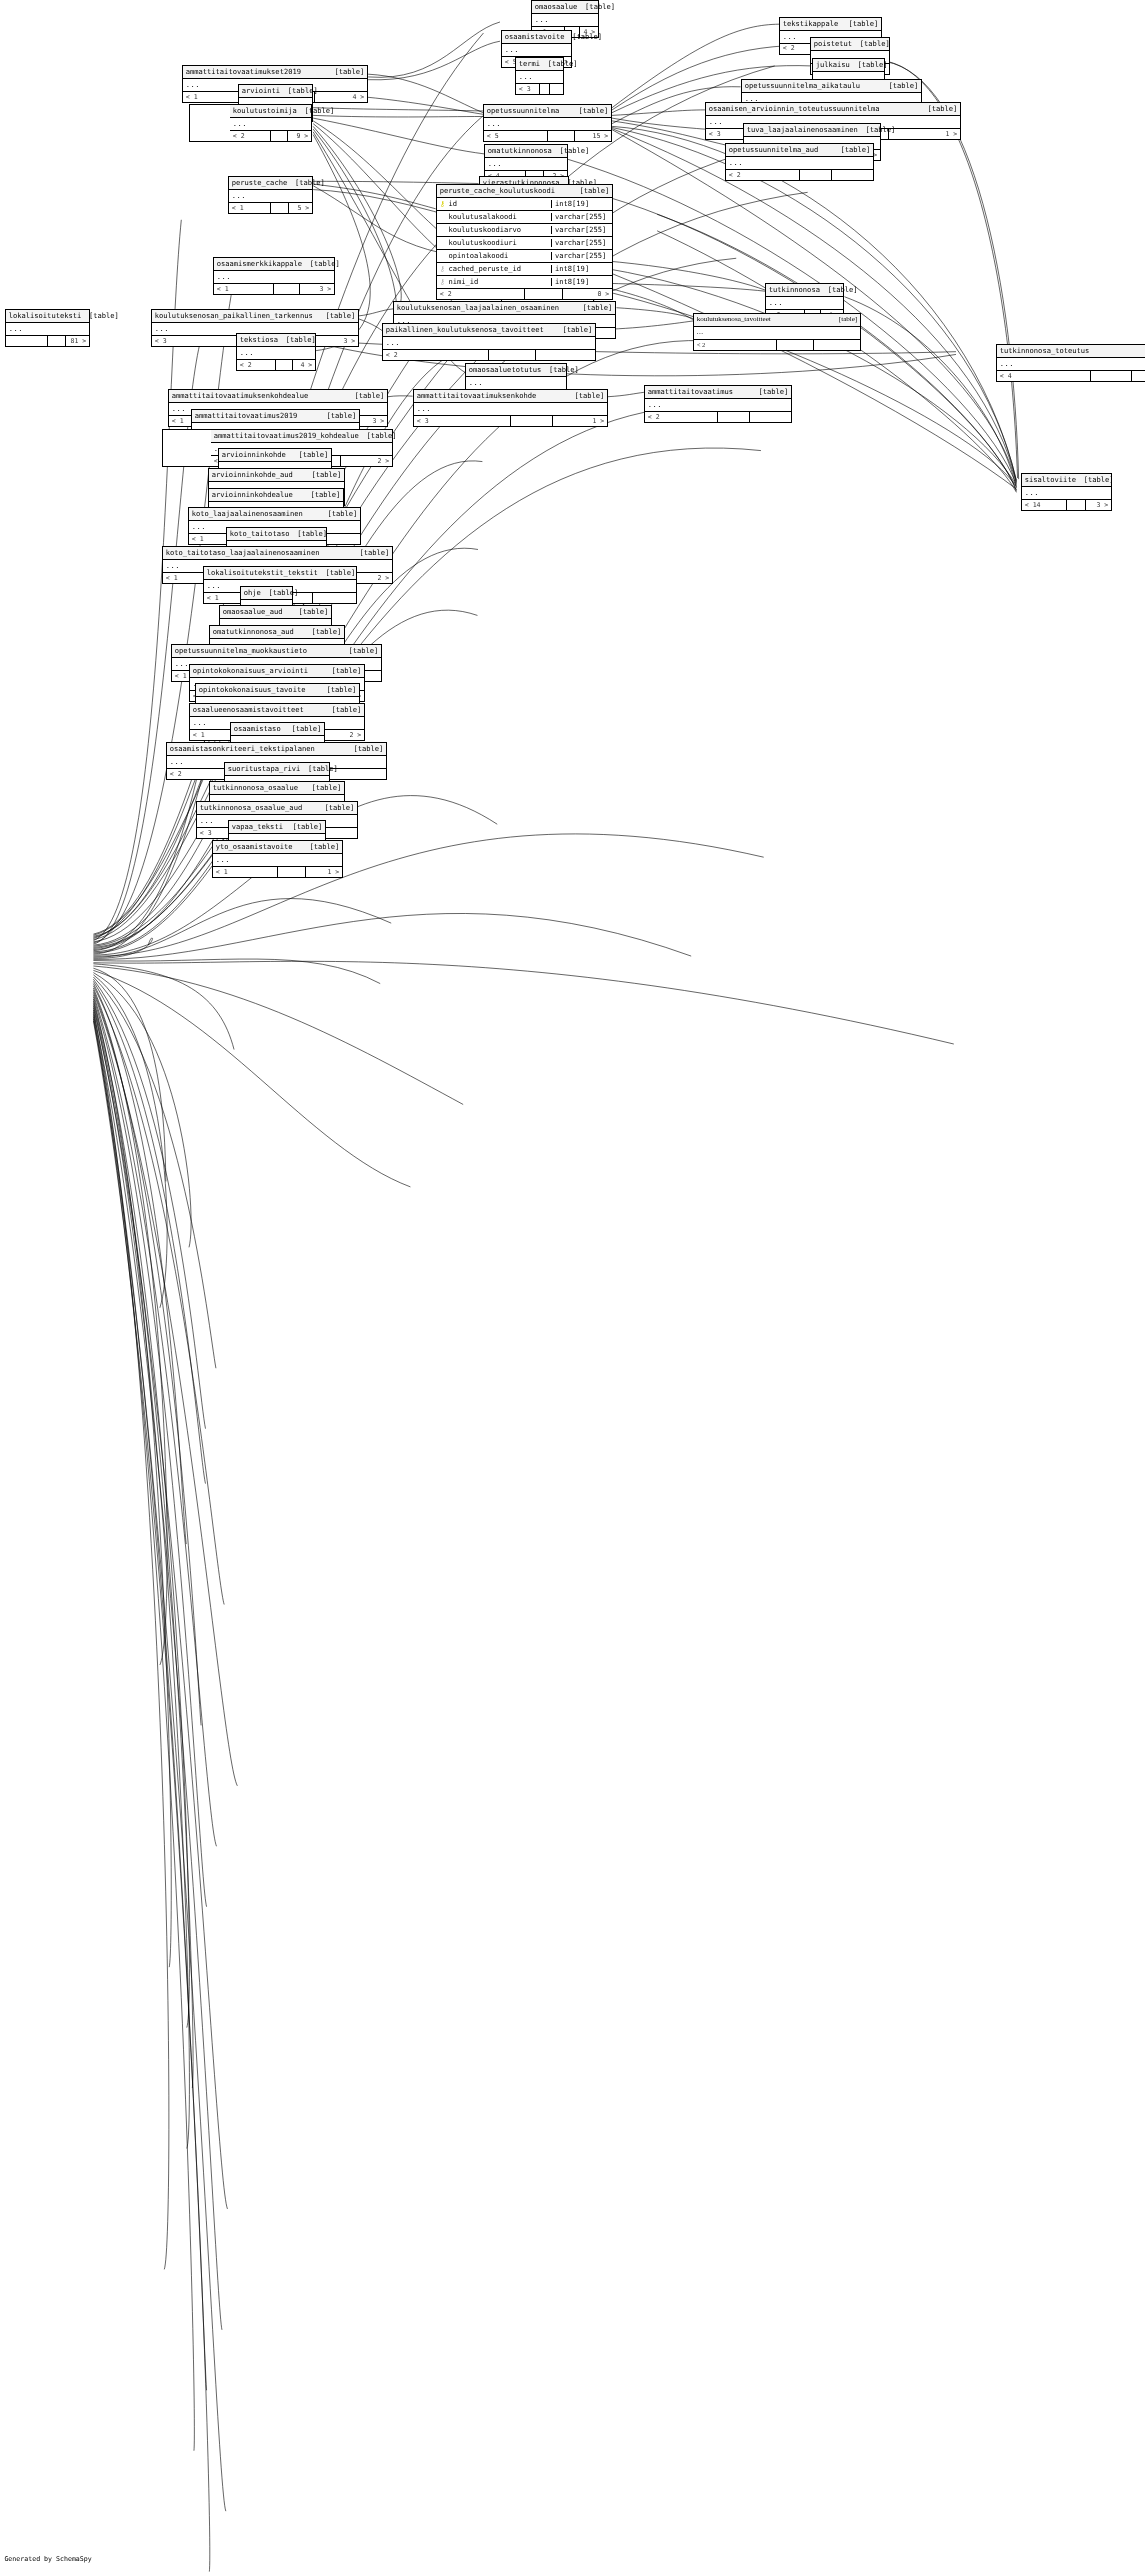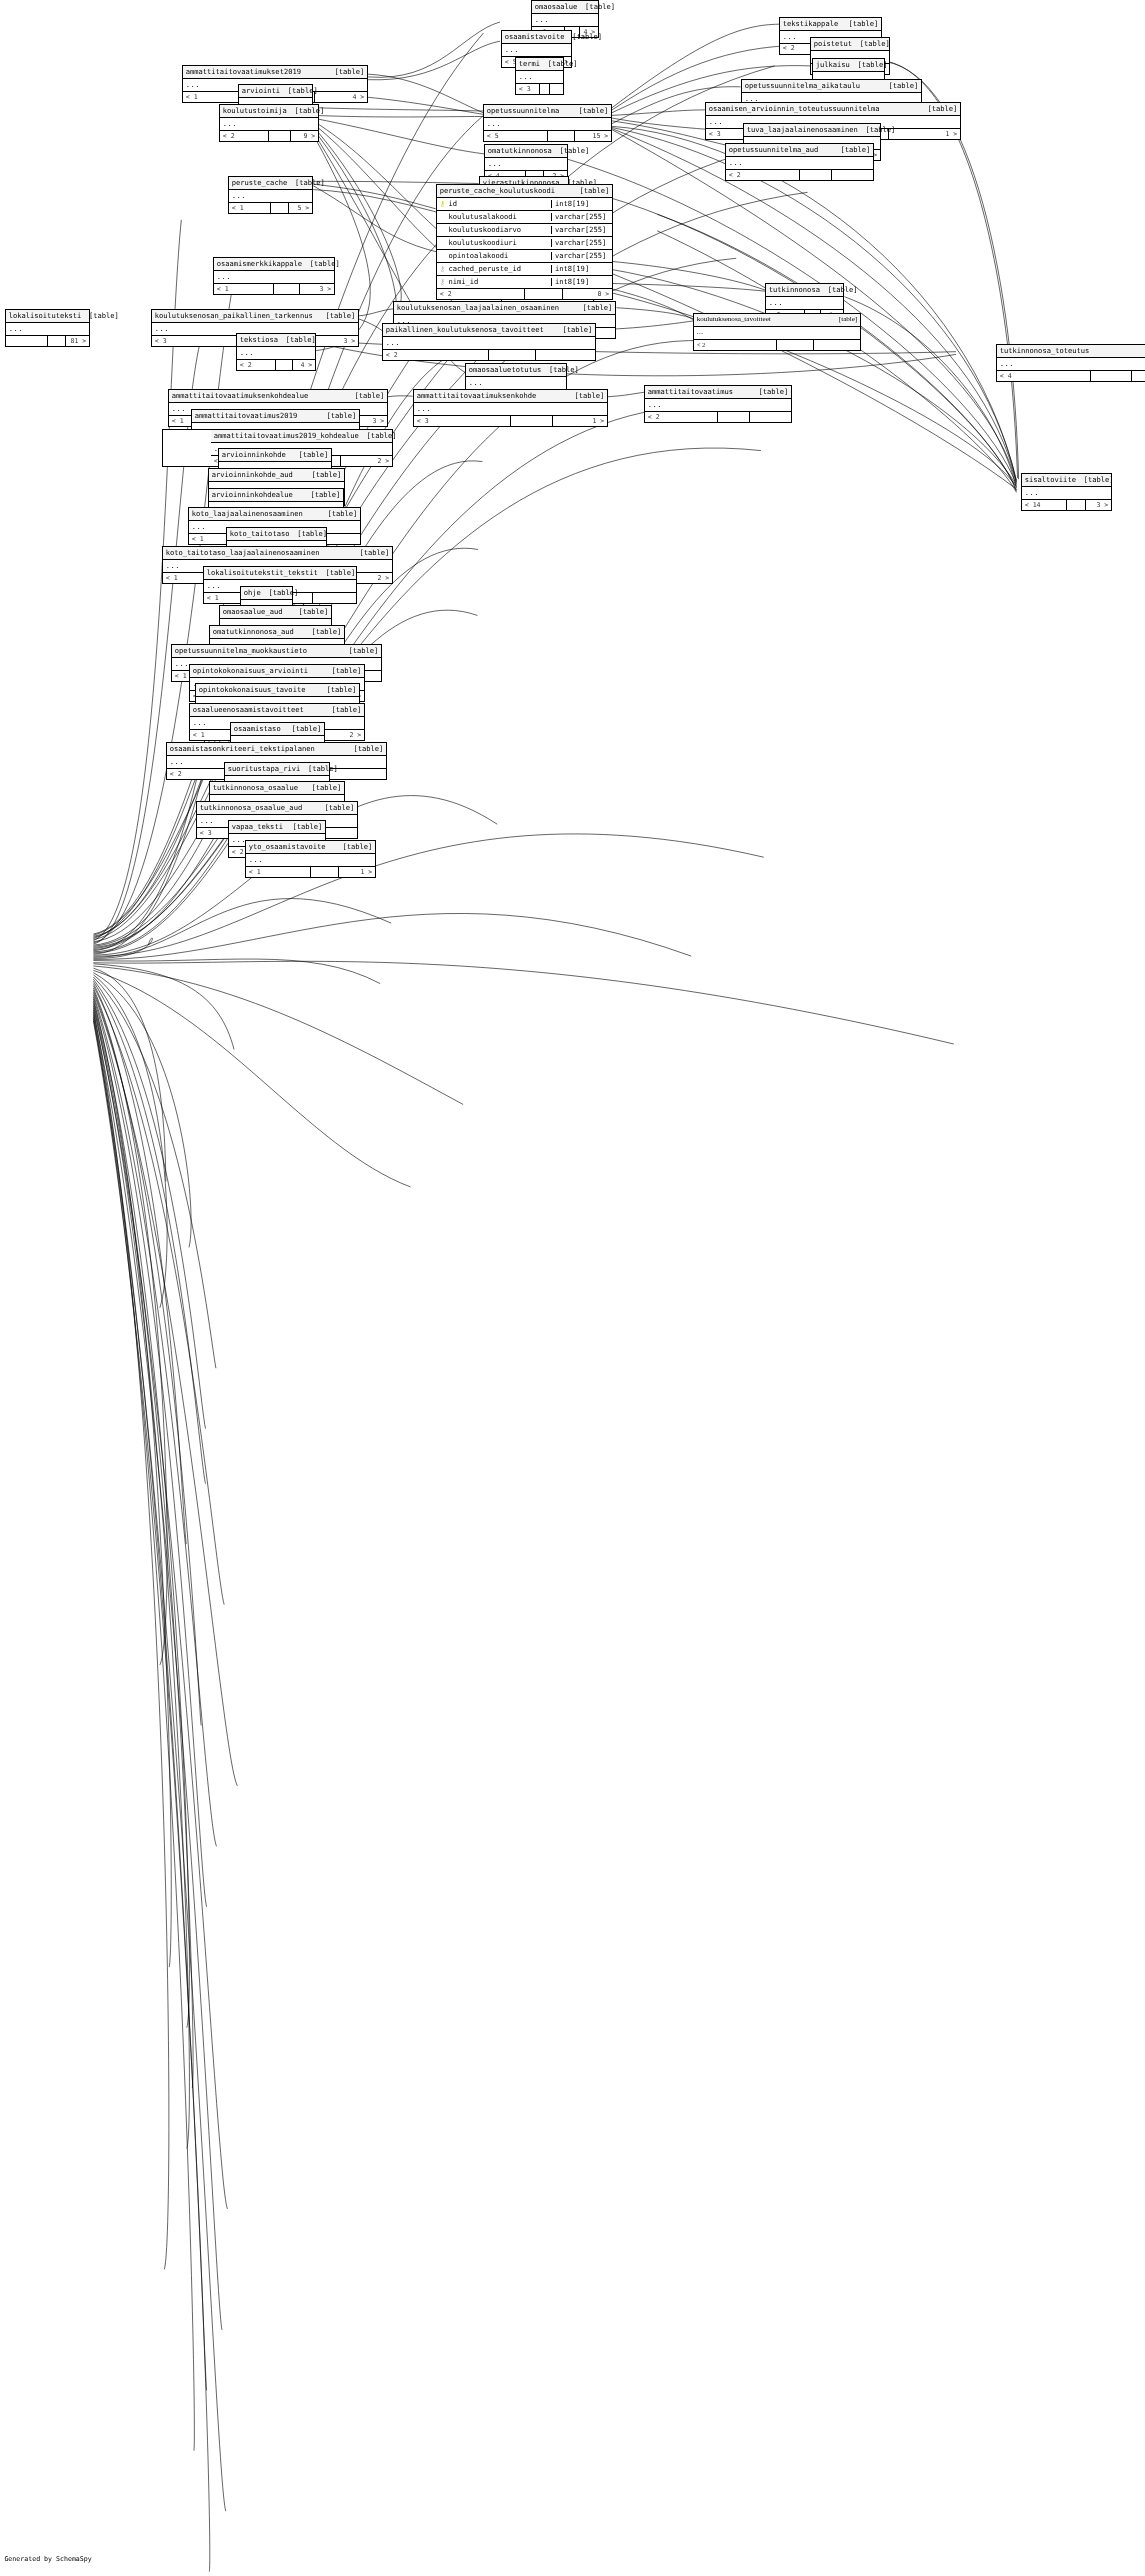--- a/index.html
+++ b/index.html
@@ -254,21 +254,21 @@
           <span class="tname">arviointi</span>
           <span class="ttag">[table]</span>
         </div>
         <div class="tdots">...</div>
         <div class="tfoot">
           <div class="c l">&lt; 1</div>
           <div class="c m"></div>
           <div class="c r">3 &gt;</div>
         </div>
       </div>
-      <div class="tbl" style="left: 219px; top: 104px; width: 100px;">
+      <div class="tbl" style="left: 189px; top: 104px; width: 123px; padding-left: 40px;">
         <div class="thead">
           <span class="tname">koulutustoimija</span>
           <span class="ttag">[table]</span>
         </div>
         <div class="tdots">...</div>
         <div class="tfoot">
           <div class="c l">&lt; 2</div>
           <div class="c m"></div>
           <div class="c r">9 &gt;</div>
         </div>
@@ -868,21 +868,21 @@
           <span class="tname">vapaa_teksti</span>
           <span class="ttag">[table]</span>
         </div>
         <div class="tdots">...</div>
         <div class="tfoot">
           <div class="c l">&lt; 2</div>
           <div class="c m"></div>
           <div class="c r">3 &gt;</div>
         </div>
       </div>
-      <div class="tbl" style="left: 212px; top: 840px; width: 131px; margin-left: 33px;">
+      <div class="tbl" style="left: 212px; top: 840px; width: 131px;">
         <div class="thead">
           <span class="tname">yto_osaamistavoite</span>
           <span class="ttag">[table]</span>
         </div>
         <div class="tdots">...</div>
         <div class="tfoot">
           <div class="c l">&lt; 1</div>
           <div class="c m"></div>
           <div class="c r">1 &gt;</div>
         </div>

